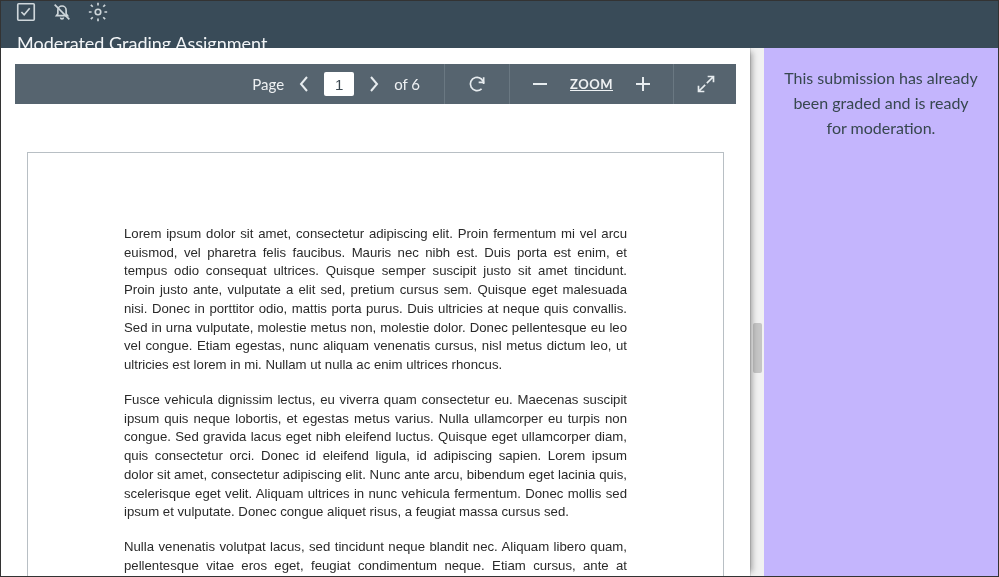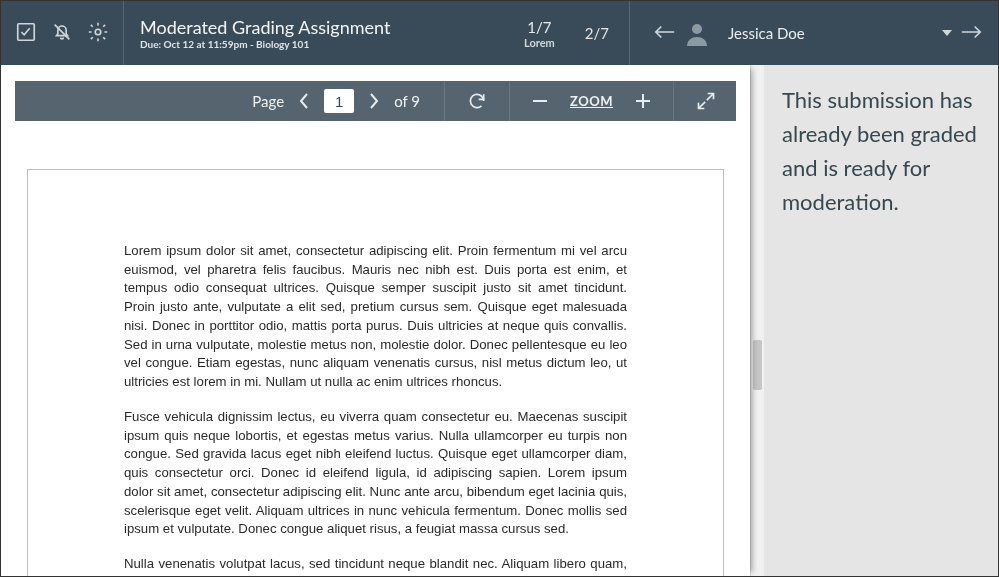--- a/index.html
+++ b/index.html
@@ -1,44 +1,44 @@
 <!DOCTYPE html>
 <html><head>
 <meta charset="utf-8">
 <style>
   * { box-sizing: border-box; margin: 0; padding: 0; }
   html, body { width: 999px; height: 577px; font-family: "Lato", "Helvetica Neue", Arial, sans-serif; background: #fff; }
   .frame { width: 999px; height: 577px; border: 1px solid #333; display: flex; flex-direction: column; overflow: hidden; }
 
   
-  .header { height: 64px; background: #394b58; color: #e9edef; display: flex; align-items: stretch; font-size: 14px; }
+  .header { height: 47px; background: #394b58; color: #e9edef; display: flex; align-items: stretch; font-size: 14px; flex-direction: column; }
   .header .icons { display: flex; align-items: center; gap: 14px; padding: 0 14px; }
   .header .icons svg { stroke: #cfd7db; }
   .header .divider { width: 1px; background: #556670; }
   .header .title-block { padding: 6px 16px; flex: 0 0 auto; display: flex; flex-direction: column; justify-content: center; min-width: 380px;}
   .header .title-block .title { font-size: 18px; font-weight: 400; color: #f2f5f7; }
   .header .title-block .sub { font-size: 10px; font-weight: 700; color: #dde3e6; margin-top: 0px; }
   .header .count-block { display:flex; align-items:center; gap:30px; padding:0 20px; }
   .header .count-block .col { display:flex; flex-direction:column; align-items:center;text-align:right; }
   .header .count-block .col .num { font-size:15px; }
   .header .count-block .col .lab { font-size:11px; font-weight:700; color:#cfd7db; }
   .header .count-block .plain { font-size:15px; color:#e5e5e5; }
   .header .student-block { flex:1; display:flex; align-items:center; gap:8px; padding:0 16px 0 24px; }
   .header .student-block .arrow svg { stroke:#cfd7db; }
   .header .student-block .avatar { width:26px; height:26px; }
   .header .student-block .name { flex:1; font-size:15px; color:#e9edef; padding-left:10px; }
   .header .student-block .caret { width:0; height:0; border-left:5px solid transparent; border-right:5px solid transparent; border-top:6px solid #cfd7db; }
   .pointer { cursor:pointer; }
 
   
-  .body { flex:1; display:flex; overflow:hidden; background:#e5e5e5; }
+  .body { flex:1; display:flex; overflow:hidden; background:#c4b5fd; }
   .viewer-col { flex:1; display:flex; flex-direction:column; box-shadow: 6px 0 6px -4px rgba(0,0,0,0.35); z-index:2; background:#fff;}
   .scrollbar-gutter { width:14px; background:#f1f1f1; border-left:1px solid #d9d9d9; position:relative; }
   .scrollbar-gutter .thumb { position:absolute; left:2px; right:2px; top:275px; height:50px; background:#c5c5c5; border-radius:2px;}
-  .side-col { width:234px; padding:18px 18px; font-size:22px; line-height:1.55; color:#37474f; }
+  .side-col { width:234px; padding:18px 18px; font-size:16px; line-height:1.55; color:#37474f;text-align:center; }
 
   
   .doc-toolbar { height:40px; background:#56646f; color:#eef1f3; display:flex; align-items:center; font-size:15px; margin:16px 14px 0 14px; }
   .doc-toolbar .spacer { flex:1; }
   .doc-toolbar .group { display:flex; align-items:center; gap:20px; padding:0 18px; position:relative; }
   .doc-toolbar .group.pages { gap:14px; padding:0 24px 0 0;}
   .doc-toolbar .sep { width:1px; height:40px; background:#6a7882; }
   .doc-toolbar .label { font-size:15px; }
   .doc-toolbar .page-input { width:30px; height:24px; background:#fff; color:#3a4750; text-align:center; border:none; font-size:15px; border-radius:2px;}
   .doc-toolbar svg { stroke:#e7ecef; display:block; }
@@ -127,21 +127,21 @@
             <svg width="12" height="18" viewBox="0 0 12 18" fill="none" stroke-width="2">
                 <path d="M9 2L3 9l6 7"></path>
               </svg>
           </span>
           <input class="page-input" value="1" style="">
           <span class="pointer">
             <svg width="12" height="18" viewBox="0 0 12 18" fill="none" stroke-width="2">
                 <path d="M3 2l6 7-6 7"></path>
               </svg>
           </span>
-          <span class="label">of 9</span>
+          <span class="label">of 6</span>
         </div>
         <div class="sep"></div>
         <div class="reload pointer">
           <svg width="20" height="20" viewBox="0 0 24 24" fill="none" stroke-width="2">
             <path d="M20 12a8 8 0 10-2.5 5.8"></path>
               <path d="M20 4v6h-6"></path>
           </svg>
         </div>
         <div class="sep"></div>
         <div class="group zoom">

